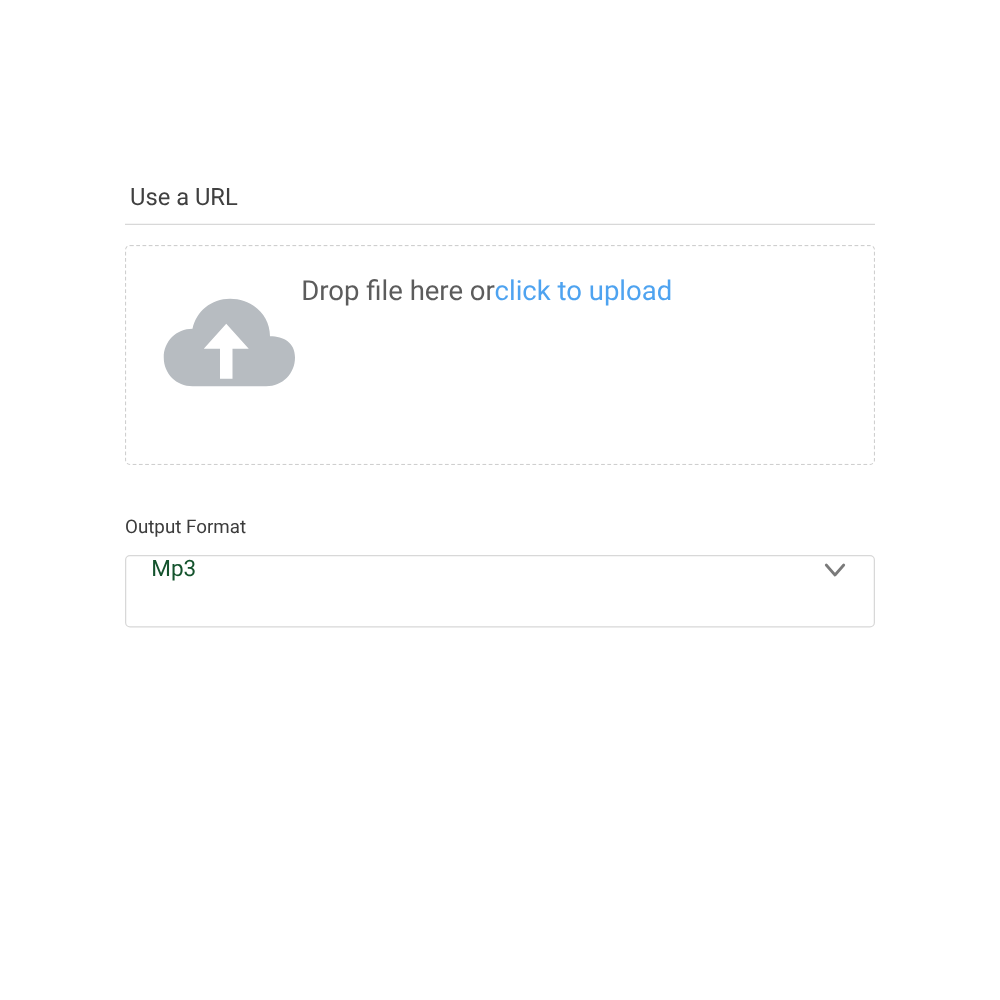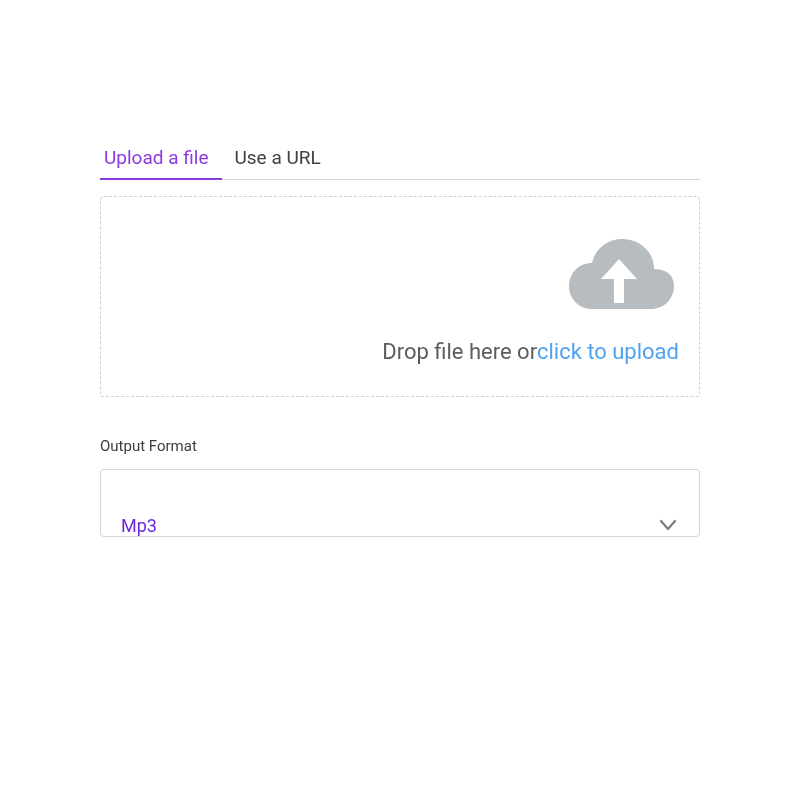--- a/index.html
+++ b/index.html
@@ -38,22 +38,22 @@
       right: 0;
       bottom: -1px;
       height: 2px;
       background: #8a3be0;
     }
     .dropzone {
       border: 1.5px dashed #cfcfcf;
       border-radius: 4px;
       padding: 24px 20px 32px 20px;
       display: flex;
-      flex-direction: column;
-      align-items: flex-end;
+      flex-direction: row;
+      align-items: flex-start;
       cursor: pointer;
       margin-bottom: 40px;
     }
     .cloud-icon {
       width: 120px;
       height: 100px;
       display: flex;
       align-items: center;
       justify-content: center;
       margin-bottom: 18px;
@@ -68,42 +68,41 @@
     }
     .field-label {
       font-size: 15px;
       color: #3c3c3c;
       margin-bottom: 14px;
       display: block;
     }
     .select {
       border: 1px solid #d8d8d8;
       border-radius: 4px;
-      height: 68px;
+      height: 58px;
       display: flex;
-      align-items: flex-end;
+      align-items: flex-start;
       justify-content: space-between;
       padding: 0 20px;
       cursor: pointer;
       font-size: 18px;
-      color: #6d28d9;
+      color: #14532d;
     }
     .chevron {
       width: 22px;
       height: 22px;
       display: flex;
       align-items: center;
       justify-content: center;
     }
   </style>
 </head>
 <body>
 
 <div class="tabs">
-  <div class="tab active">Upload a file</div>
   <div class="tab">Use a URL</div>
 </div>
 
 <div class="dropzone">
   <div class="cloud-icon">
     <svg width="120" height="100" viewBox="0 0 120 100">
       <path d="M 95 48 C 95 30 80 18 63 18 C 48 18 36 28 33 42 C 20 42 10 52 10 65 C 10 78 20 88 33 88 L 92 88 C 105 88 115 78 115 65 C 115 53 106 48 95 48 Z" fill="#b7bcc1"></path>
       <path d="M 60 38 L 78 58 L 65 58 L 65 82 L 55 82 L 55 58 L 42 58 Z" fill="#ffffff"></path>
     </svg>
   </div>

